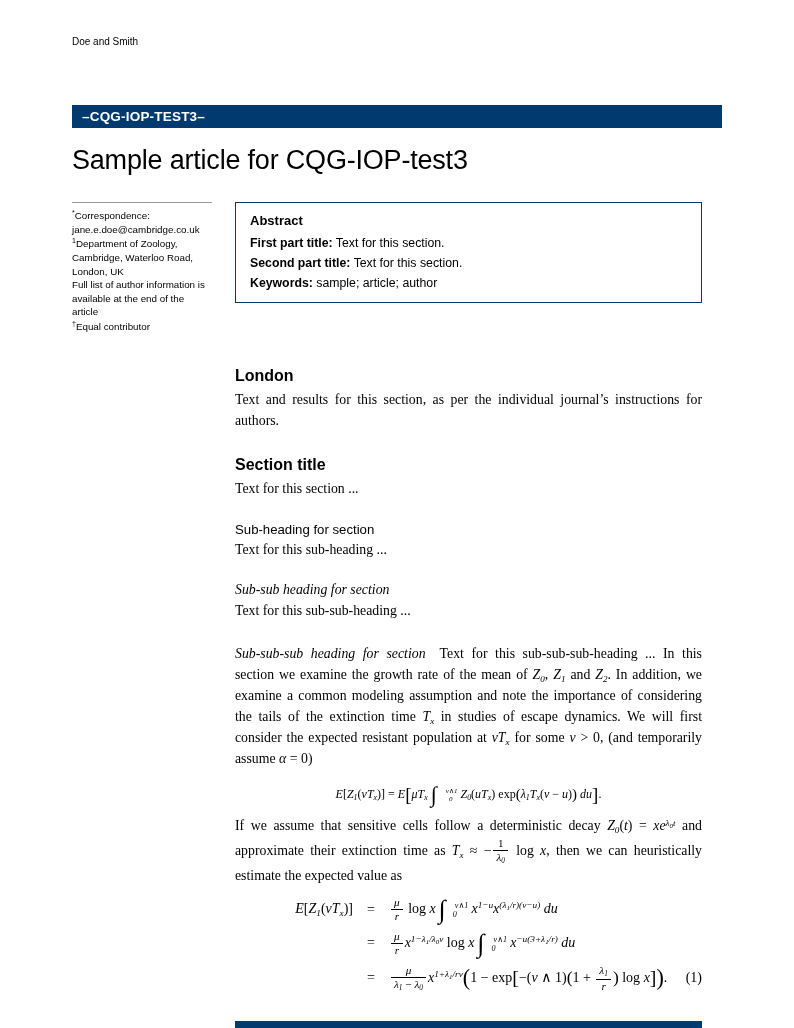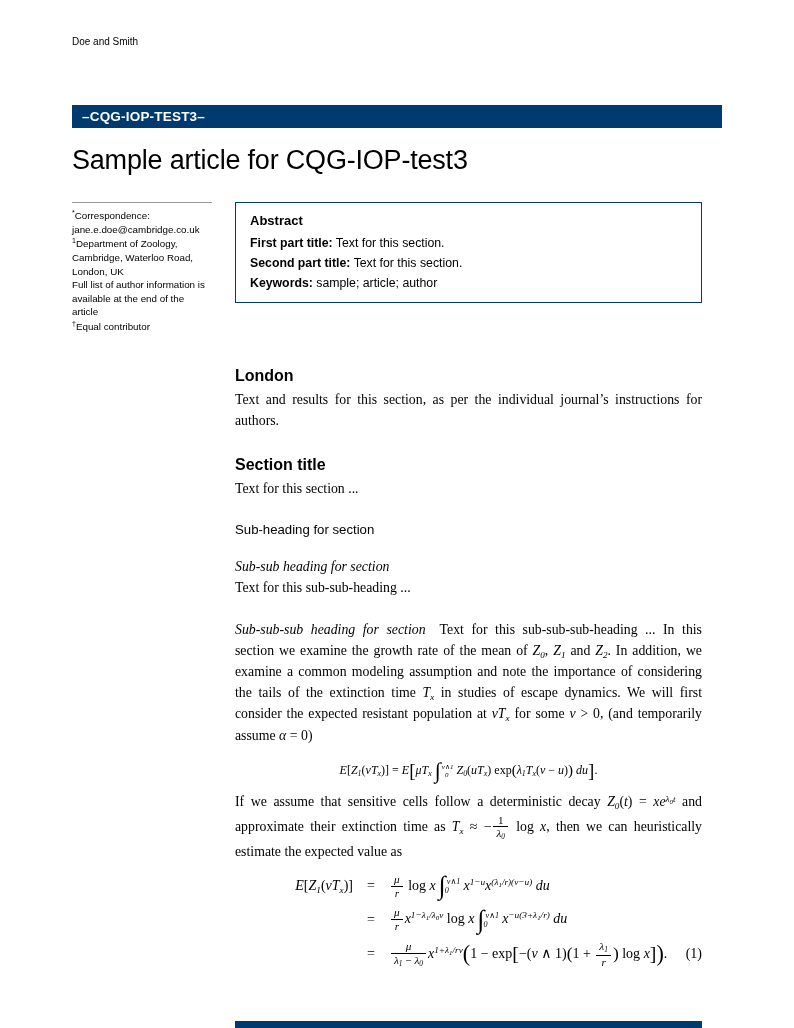--- a/index.html
+++ b/index.html
@@ -59,21 +59,21 @@
   .mfrac{
     display:inline-flex; flex-direction:column; text-align:center;
     vertical-align:middle; font-size:80%; margin:0 2px; line-height:1.15;
   }
   .fn{ display:block; border-bottom:1px solid #000; padding:0 3px; }
   .fd{ display:block; padding:0 3px; }
   .mintw{ display:inline-flex; align-items:center; vertical-align:middle; margin:0 3px; }
   .mint{ font-size:185%; line-height:.9; font-style:normal; }
   .mlim{
     display:inline-flex; flex-direction:column; justify-content:flex-start;
-    height:2.4em; font-size:58%; font-style:italic; margin-left:1px;
+    height:2.4em; font-size:58%; font-style:italic; margin-left:9px;
   }
   .mlim .lb{ margin-left:-2px; }
   .mb1{ font-size:125%; vertical-align:-0.1em; font-style:normal; }
   .mb2{ font-size:142%; vertical-align:-0.14em; font-style:normal; }
   .mb3{ font-size:158%; vertical-align:-0.18em; font-style:normal; }
 
   .eq-display{ text-align:center; margin:14px 0 10px; font-size:12px; }
   .mathpar{ margin-top:6px; }
   .eqarray{ margin-top:10px; font-size:14px; }
   .eqrow{ display:flex; align-items:center; margin:7px 0; }
@@ -119,20 +119,21 @@
 
   <main class="main-col">
 
     <h2>London</h2>
     <p class="bodytext">Text and results for this section, as per the individual journal’s instructions for authors.</p>
 
     <h2>Section title</h2>
     <p class="bodytext">Text for this section ...</p>
 
     <h3 class="subh">Sub-heading for section</h3>
+    <p class="bodytext">Text for this sub-heading ...</p>
 
     <h4 class="subsubh">Sub-sub heading for section</h4>
     <p class="bodytext">Text for this sub-sub-heading ...</p>
 
     <p class="bodytext runin-par"><span class="runin">Sub-sub-sub heading for section</span><span class="math"><span class="mr">Text for this sub-sub-sub-heading ... In this section we examine the growth rate of the mean of </span><span class="mi">Z</span><span class="msub">0</span><span class="mr">, </span><span class="mi">Z</span><span class="msub">1</span><span class="mr"> and </span><span class="mi">Z</span><span class="msub">2</span><span class="mr">. In addition, we examine a common modeling assumption and note the importance of considering the tails of the extinction time </span><span class="mi">T</span><span class="msub">x</span><span class="mr"> in studies of escape dynamics. We will first consider the expected resistant population at </span><span class="mi">vT</span><span class="msub">x</span><span class="mr"> for some </span><span class="mi">v</span><span class="mr"> &gt; 0, (and temporarily assume </span><span class="mi">α</span><span class="mr"> = 0)</span></span></p>
 
     <div class="eq-display math"><span class="mi">E</span><span class="mr">[</span><span class="mi">Z</span><span class="msub">1</span><span class="mr">(</span><span class="mi">vT</span><span class="msub">x</span><span class="mr">)] </span><span class="mr">= </span><span class="mi">E</span><span class="mb3">[</span><span class="mi">μT</span><span class="msub">x</span><span class="mintw">
           <span class="mint">∫</span>
           <span class="mlim">
             <span class="lt">v∧1</span>

